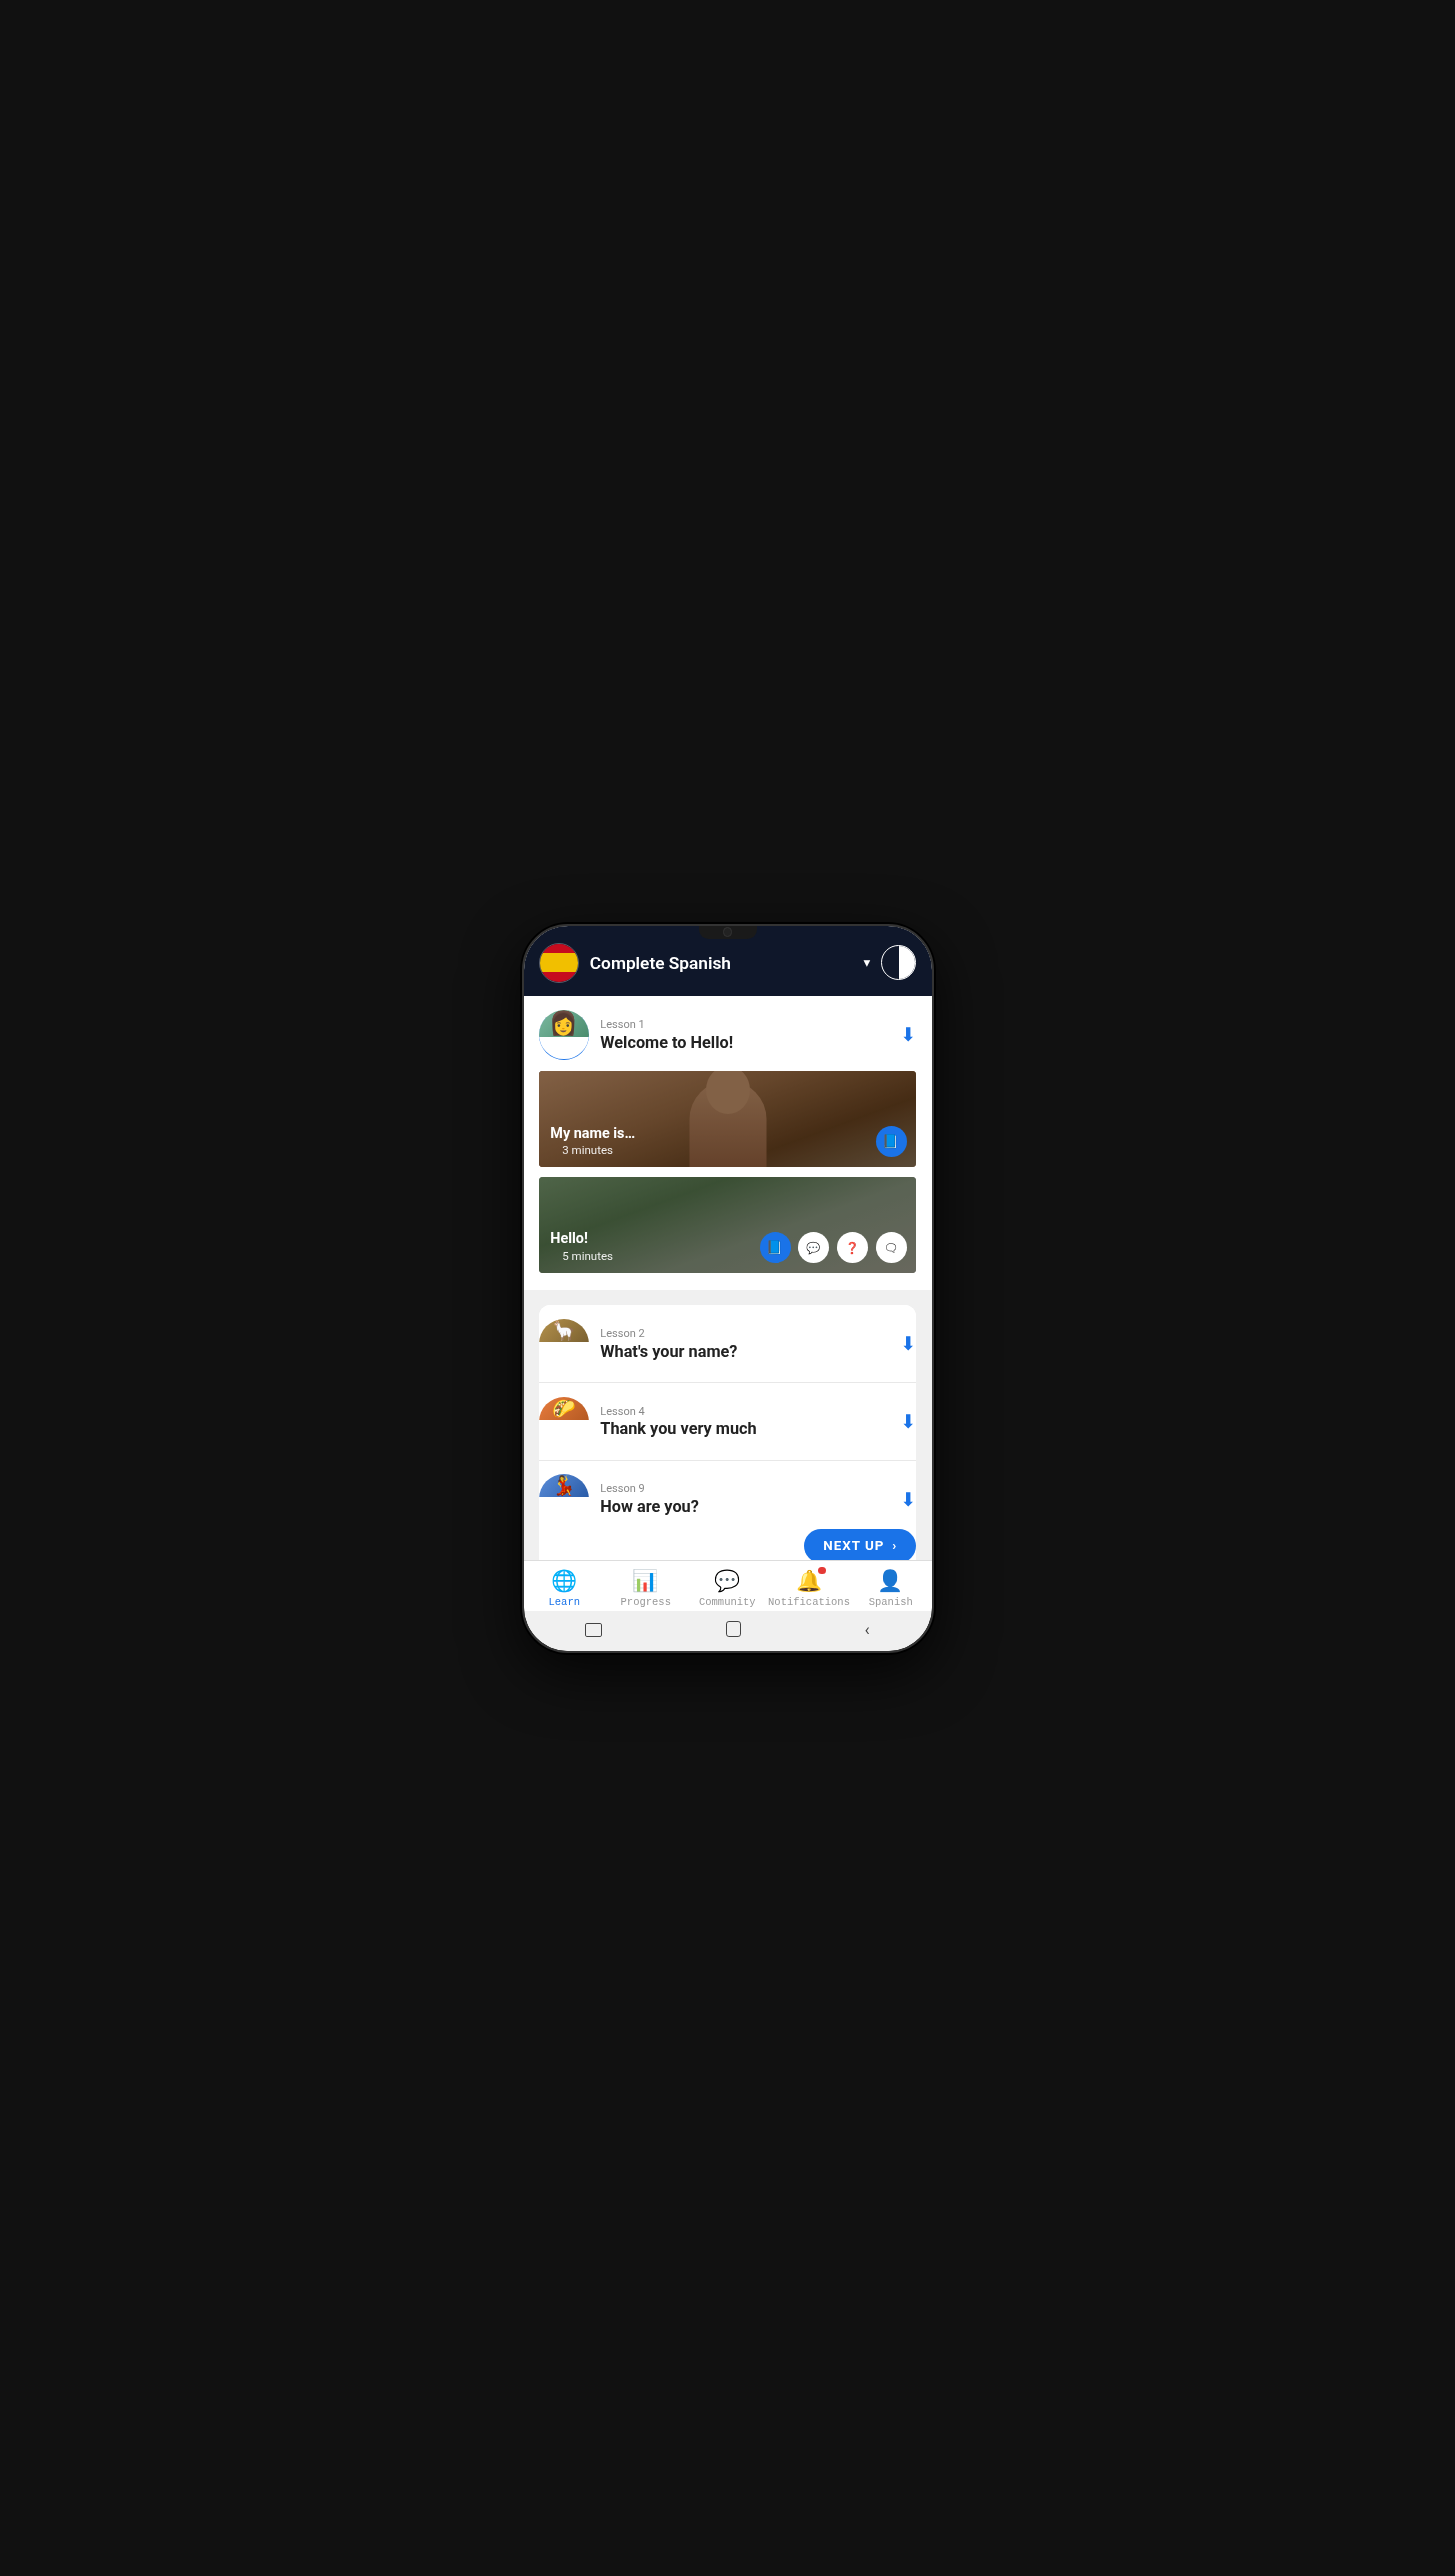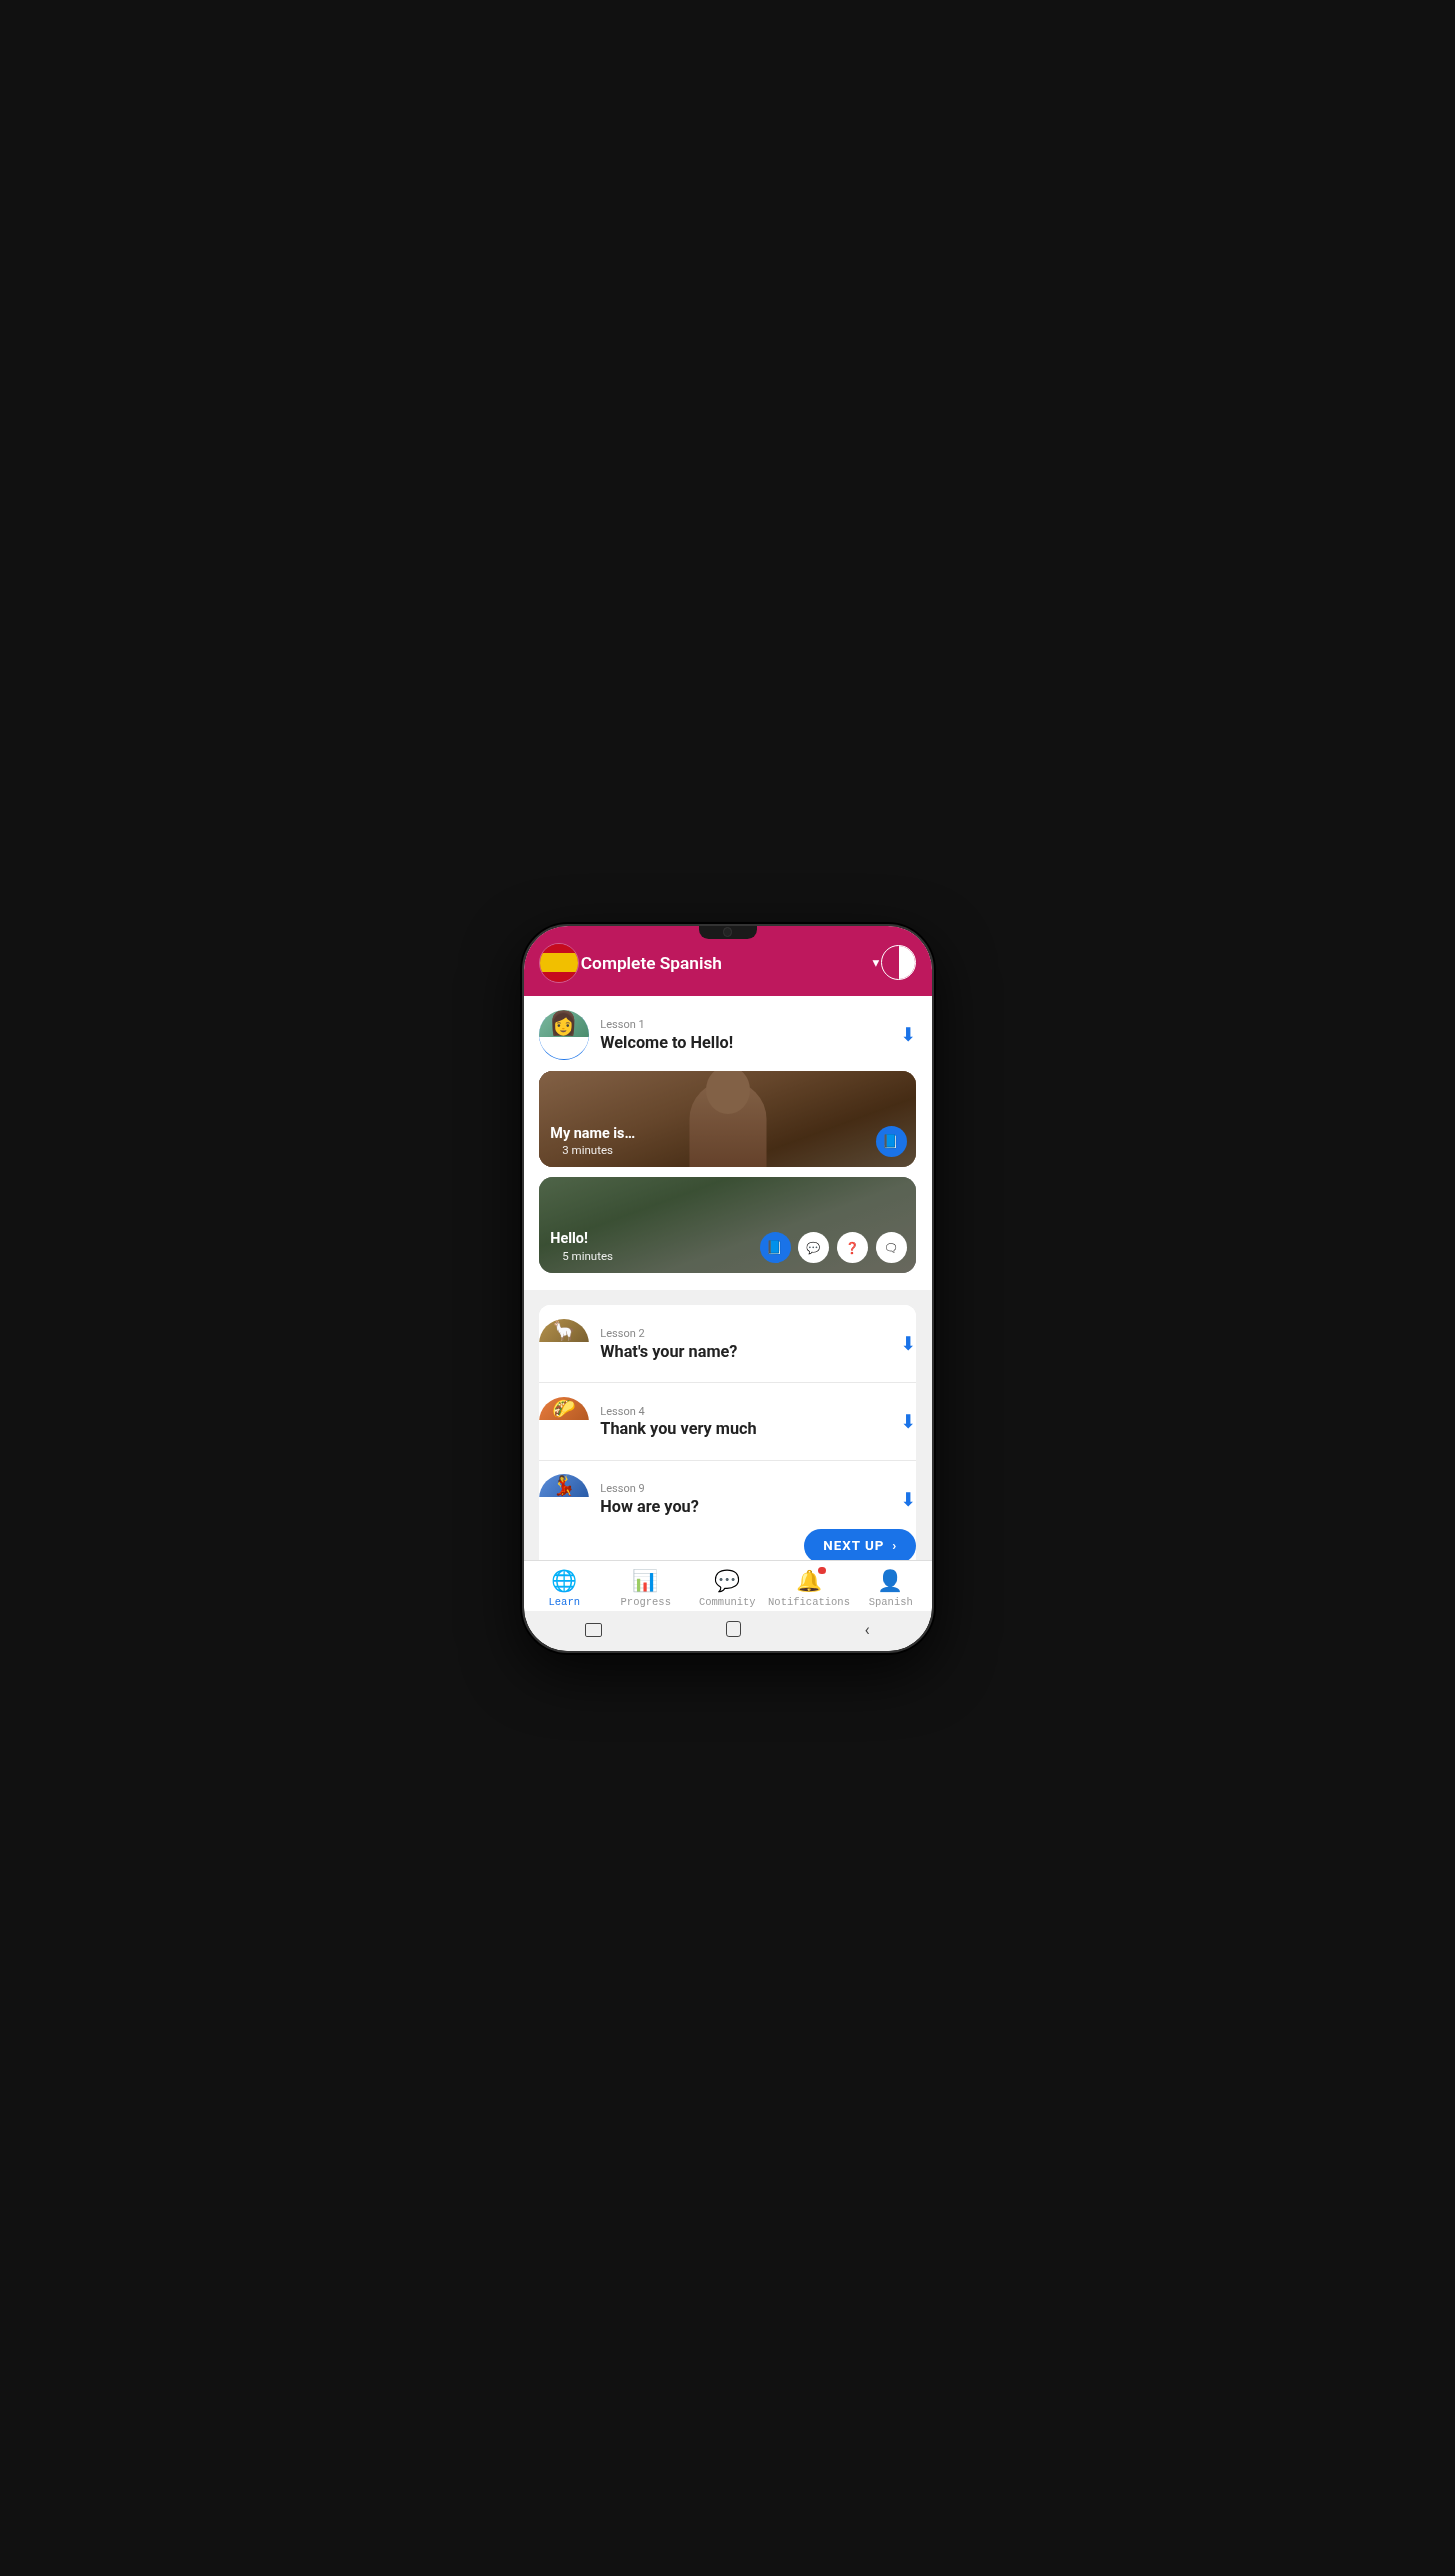--- a/index.html
+++ b/index.html
@@ -49,25 +49,25 @@
       right: 0;
       bottom: 0;
       border-radius: 44px;
       overflow: hidden;
       background: #f0f0f0;
       display: flex;
       flex-direction: column;
     }
     
     .header {
-      background: #be185d;
+      background: #0f172a;
       padding: 17.3px 15.3px 13.4px;
       display: flex;
       align-items: center;
-      gap: 2px;
+      gap: 11px;
       flex-shrink: 0;
     }
     .flag-circle {
       width: 40px;
       height: 40px;
       border-radius: 50%;
       overflow: hidden;
       flex-shrink: 0;
       border: 1.9px solid rgba(255,255,255,0.3);
     }
@@ -182,21 +182,21 @@
       font-size: 16.3px;
       font-weight: 700;
       color: #222;
     }
     .download-btn {
       color: #1a73e8;
       font-size: 19px;
     }
     
     .card-thumb {
-      border-radius: 14px;
+      border-radius: 4px;
       overflow: hidden;
       margin-bottom: 9.6px;
       position: relative;
       height: 96px;
       background: #555;
       display: flex;
       align-items: flex-end;
     }
     .card-thumb-bg {
       position: absolute;

